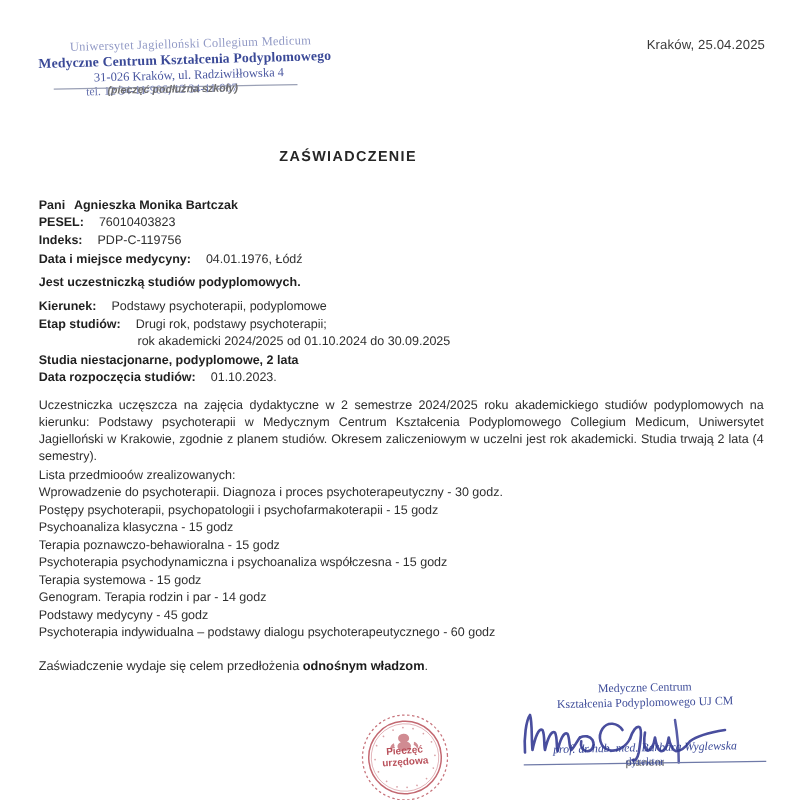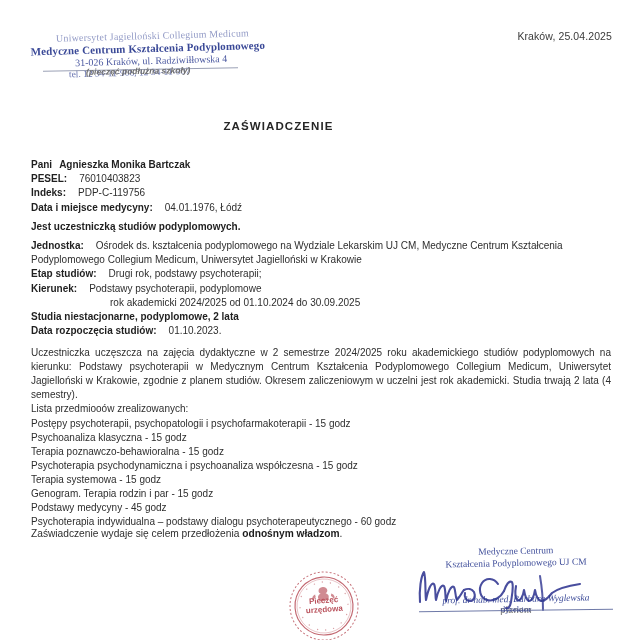--- a/index.html
+++ b/index.html
@@ -280,55 +280,53 @@
     </div>
 
     <div class="spacer-2"></div>
 
     <div class="row">
       <span class="lbl">Jest uczestniczką studiów podyplomowych.</span>
     </div>
 
     <div class="spacer-2"></div>
 
-    <div class="row-wrap">
-      <span class="lbl">Jednostka:</span><span class="gap-md"></span><span class="val">Ośrodek ds. kształcenia podyplomowego na Wydziale Lekarskim UJ CM, Medyczne Centrum Kształcenia Podyplomowego Collegium Medicum, Uniwersytet Jagielloński w Krakowie</span>
+
+    <div class="row">
+      <span class="lbl">Kierunek:</span><span class="gap-md"></span><span class="val">Podstawy psychoterapii, podyplomowe</span>
     </div>
 
     <div class="row">
       <span class="lbl">Etap studiów:</span><span class="gap-md"></span><span class="val">Drugi rok, podstawy psychoterapii;</span>
-    </div>
-
-    <div class="row">
-      <span class="lbl">Kierunek:</span><span class="gap-md"></span><span class="val">Podstawy psychoterapii, podyplomowe</span>
     </div>
 
     <div class="row indent-etap">
       <span class="val">rok akademicki 2024/2025 od 01.10.2024 do 30.09.2025</span>
     </div>
 
     <div class="row">
       <span class="lbl">Studia niestacjonarne, podyplomowe, 2 lata</span>
     </div>
 
     <div class="row">
       <span class="lbl">Data rozpoczęcia studiów:</span><span class="gap-md"></span><span class="val">01.10.2023.</span>
     </div>
 
     <div class="para">Uczestniczka uczęszcza na zajęcia dydaktyczne w 2 semestrze 2024/2025 roku akademickiego studiów podyplomowych na kierunku: Podstawy psychoterapii w Medycznym Centrum Kształcenia Podyplomowego Collegium Medicum, Uniwersytet Jagielloński w Krakowie, zgodnie z planem studiów. Okresem zaliczeniowym w uczelni jest rok akademicki. Studia trwają 2 lata (4 semestry).</div>
 
     <div class="list-head">Lista przedmiooów zrealizowanych:</div>
 
     <div>
+      <div class="course">Wprowadzenie do psychoterapii. Diagnoza i proces psychoterapeutyczny - 30 godz.</div>
       <div class="course">Postępy psychoterapii, psychopatologii i psychofarmakoterapii - 15 godz</div>
       <div class="course">Psychoanaliza klasyczna - 15 godz</div>
       <div class="course">Terapia poznawczo-behawioralna - 15 godz</div>
       <div class="course">Psychoterapia psychodynamiczna i psychoanaliza współczesna - 15 godz</div>
       <div class="course">Terapia systemowa - 15 godz</div>
-      <div class="course">Genogram. Terapia rodzin i par - 15 godz</div>
+      <div class="course">Genogram. Terapia rodzin i par - 14 godz</div>
       <div class="course">Podstawy medycyny - 45 godz</div>
       <div class="course">Psychoterapia indywidualna – podstawy dialogu psychoterapeutycznego - 60 godz</div>
     </div>
 
   </div>
 
   <div class="closing">
     <span>Zaświadczenie wydaje się celem przedłożenia </span><b>odnośnym władzom</b><span>.</span>
   </div>
 

